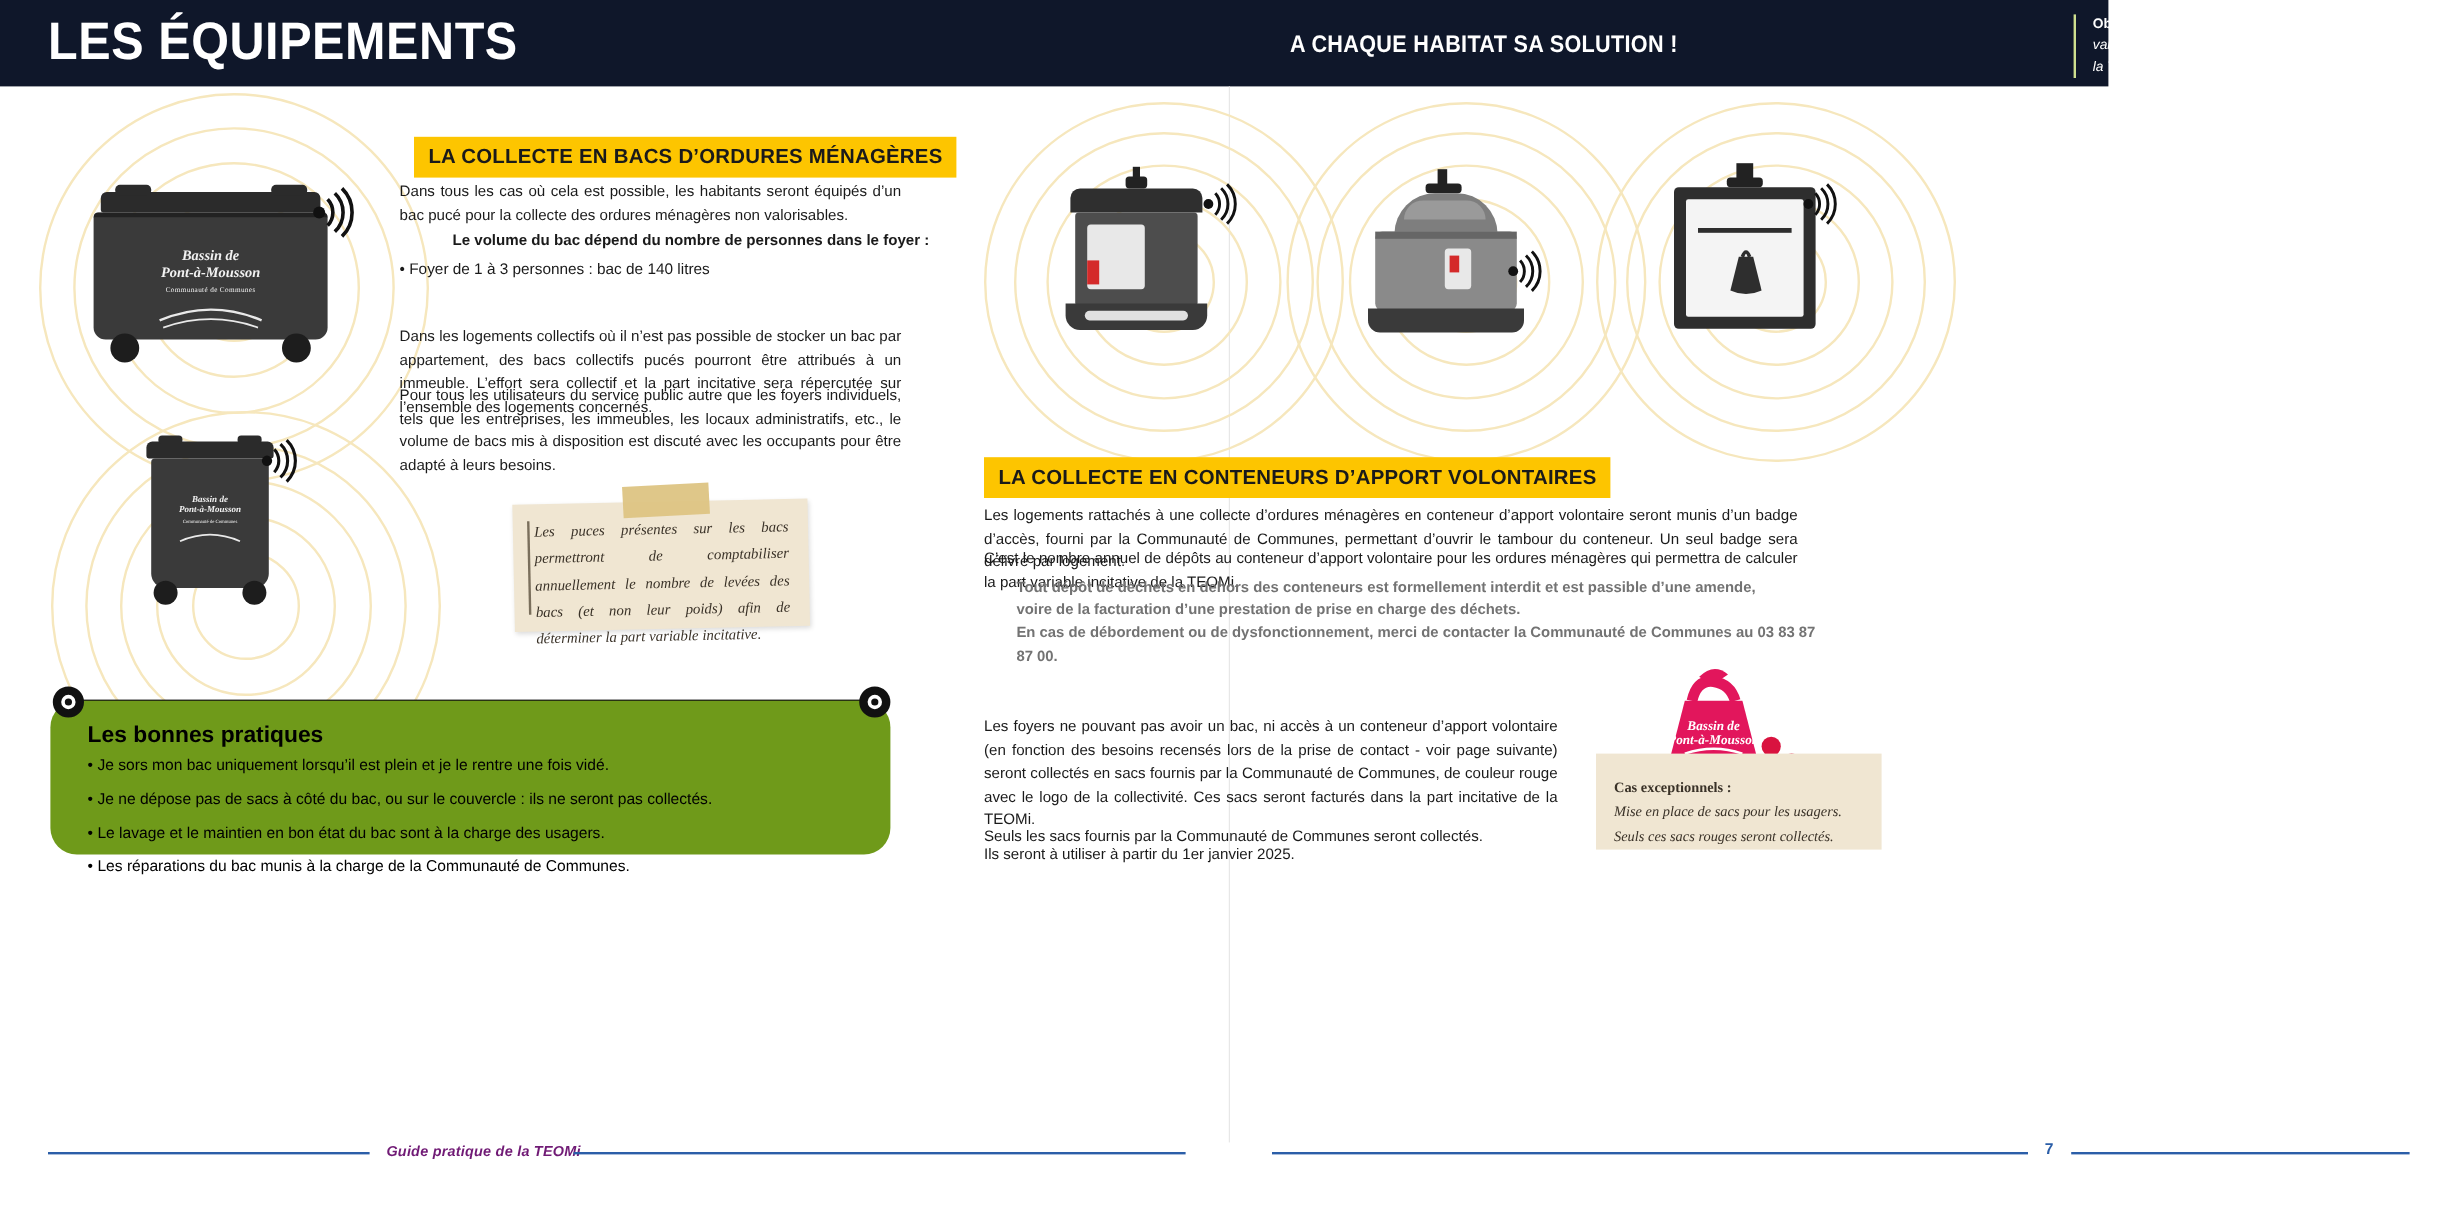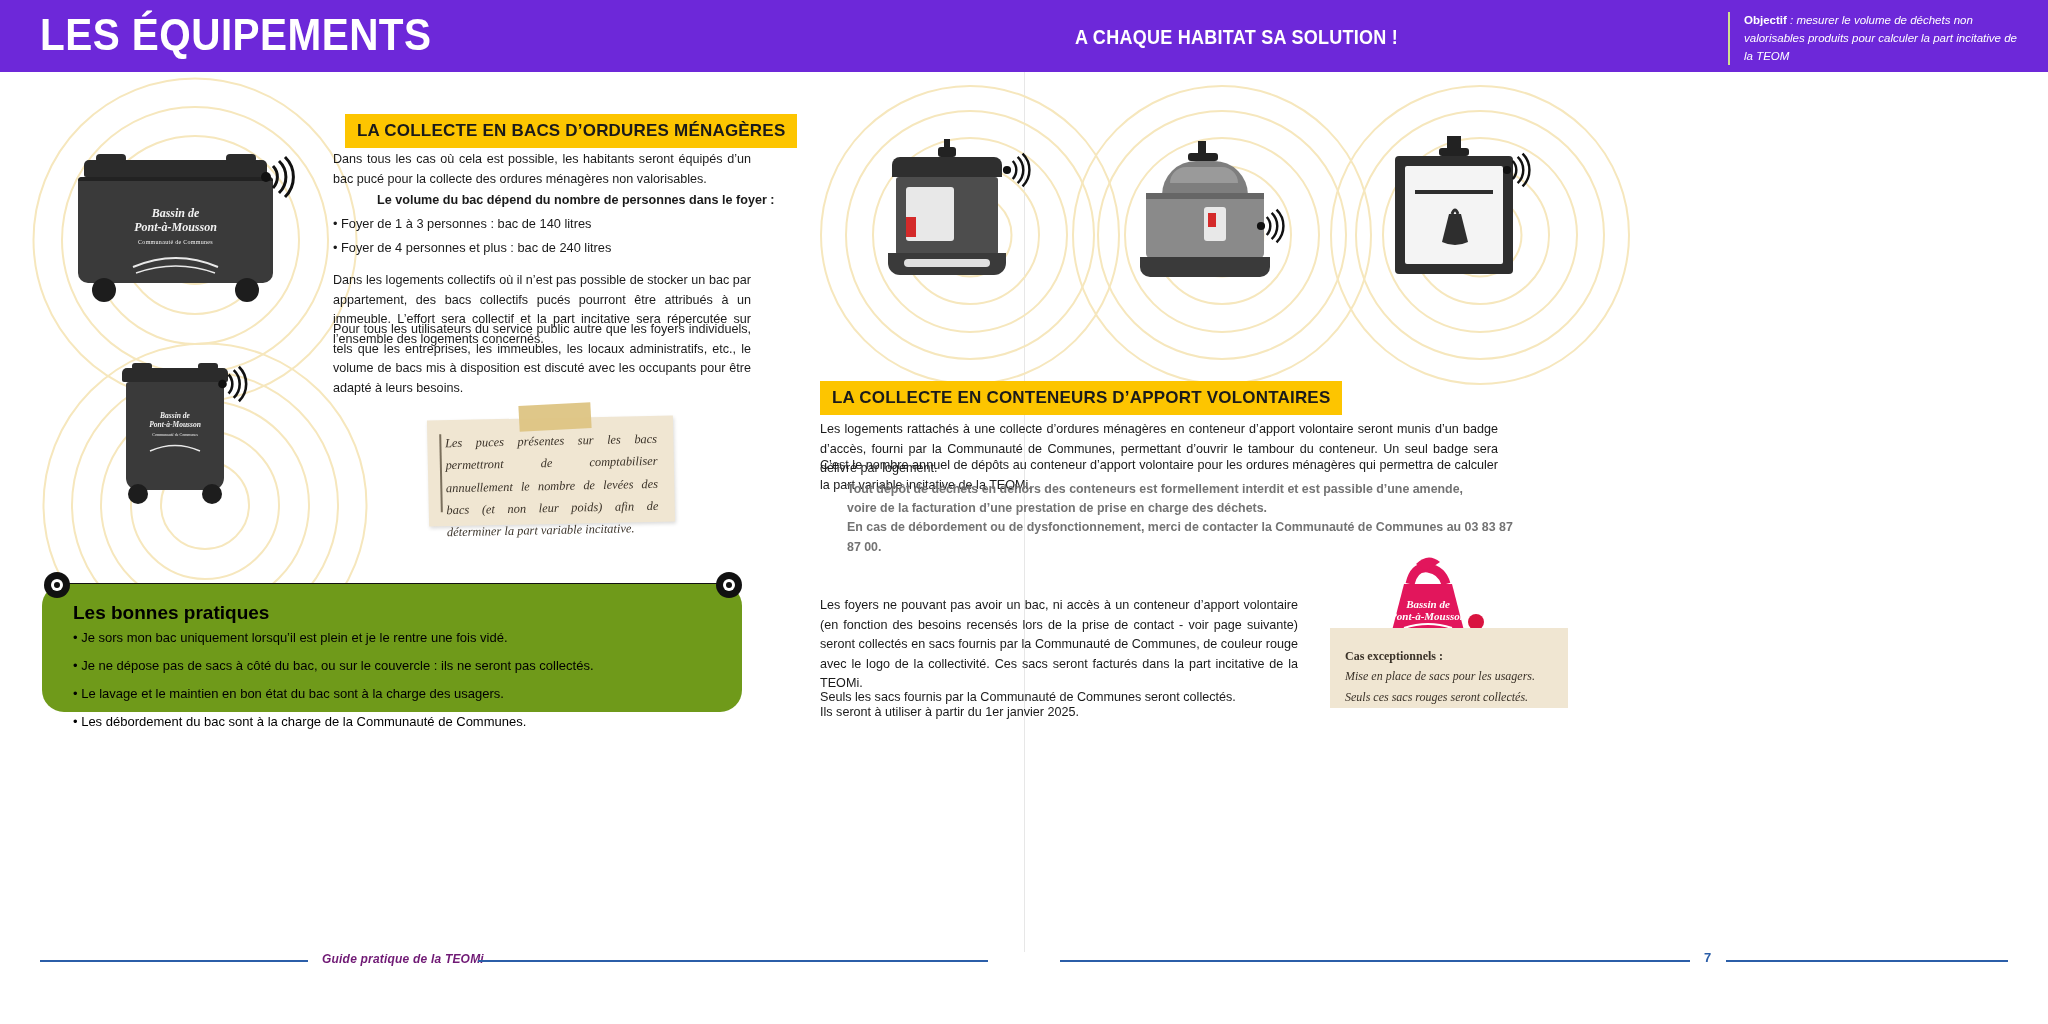--- a/index.html
+++ b/index.html
@@ -6,22 +6,22 @@
   html, body {
     width: 2048px; height: 1024px;
     background: #ffffff;
     font-family: "Liberation Sans", sans-serif;
     overflow: hidden;
   }
   .page { position: relative; width: 2048px; height: 1024px; background: #fff; }
 
   
   .header {
-    position: absolute; left: 0; top: 0; width: 2048px; height: 72px;
-    background: #6d28d9;
+    position: absolute; left: 0; top: 0; width: 1757px; height: 72px;
+    background: #0f172a;
   }
   .header-title {
     position: absolute; left: 40px; top: 10px;
     font-size: 44px; font-weight: 800; color: #fff;
     letter-spacing: 0.5px; font-stretch: condensed;
     transform: scaleX(0.92); transform-origin: left center;
   }
   .header-sub {
     position: absolute; left: 1075px; top: 26px;
     font-size: 20px; font-weight: 800; color: #fff;
@@ -193,21 +193,20 @@
   </svg>
 
   <div class="sect-title" style="left:333px;top:114px;margin-left:12px;">LA COLLECTE EN BACS D’ORDURES MÉNAGÈRES</div>
 
   <div class="body-txt" style="left:333px;top:150px;width:418px;">Dans tous les cas où cela est possible, les habitants seront équipés d’un bac pucé pour la collecte des ordures ménagères non valorisables.</div>
 
   <div class="body-txt bold" style="left:333px;top:191px;width:418px;margin-left:44px;">Le volume du bac dépend du nombre de personnes dans le foyer :</div>
 
   <div class="bullets" style="left:333px;top:212px;width:418px;">
     <div>• Foyer de 1 à 3 personnes : bac de 140 litres</div>
-    <div>• Foyer de 4 personnes et plus : bac de 240 litres</div>
   </div>
 
   <div class="body-txt" style="left:333px;top:271px;width:418px;">Dans les logements collectifs où il n’est pas possible de stocker un bac par appartement, des bacs collectifs pucés pourront être attribués à un immeuble. L’effort sera collectif et la part incitative sera répercutée sur l’ensemble des logements concernés.</div>
 
   <div class="body-txt" style="left:333px;top:320px;width:418px;">Pour tous les utilisateurs du service public autre que les foyers individuels, tels que les entreprises, les immeubles, les locaux administratifs, etc., le volume de bacs mis à disposition est discuté avec les occupants pour être adapté à leurs besoins.</div>
 
   <div class="note" style="left:428px;top:418px;width:246px;height:106px;transform:rotate(-1.2deg);">
     <div style="position:absolute;left:12px;top:14px;width:2px;height:78px;background:#7a6f5c;"></div>
   </div>
   <div class="note-tape" style="left:519px;top:404px;width:72px;height:26px;"></div>
@@ -224,21 +223,21 @@
     <circle cx="17" cy="17" r="3" fill="#111"></circle>
   </svg>
   <div style="position:absolute;left:56px;top:583px;width:672px;height:3px;background:#111;"></div>
 
   <div class="green-box" style="left:42px;top:584px;width:700px;height:128px;"></div>
   <div class="green-title" style="left:73px;top:602px;">Les bonnes pratiques</div>
   <div class="green-list" style="left:73px;top:624px;width:650px;">
     <div>• Je sors mon bac uniquement lorsqu’il est plein et je le rentre une fois vidé.</div>
     <div>• Je ne dépose pas de sacs à côté du bac, ou sur le couvercle : ils ne seront pas collectés.</div>
     <div>• Le lavage et le maintien en bon état du bac sont à la charge des usagers.</div>
-    <div>• Les débordement du bac sont à la charge de la Communauté de Communes.</div>
+    <div>• Les réparations du bac munis à la charge de la Communauté de Communes.</div>
   </div>
 
   <div class="spine" style="left:1024px;top:72px;height:880px;"></div>
 
   <div class="rings" style="left:820px;top:85px;width:300px;height:300px;">
     <span style="width:85px;height:85px;"></span>
       <span style="width:140px;height:140px;"></span>
     <span style="width:196px;height:196px;"></span>
       <span style="width:250px;height:250px;"></span>
     <span style="width:300px;height:300px;"></span>

